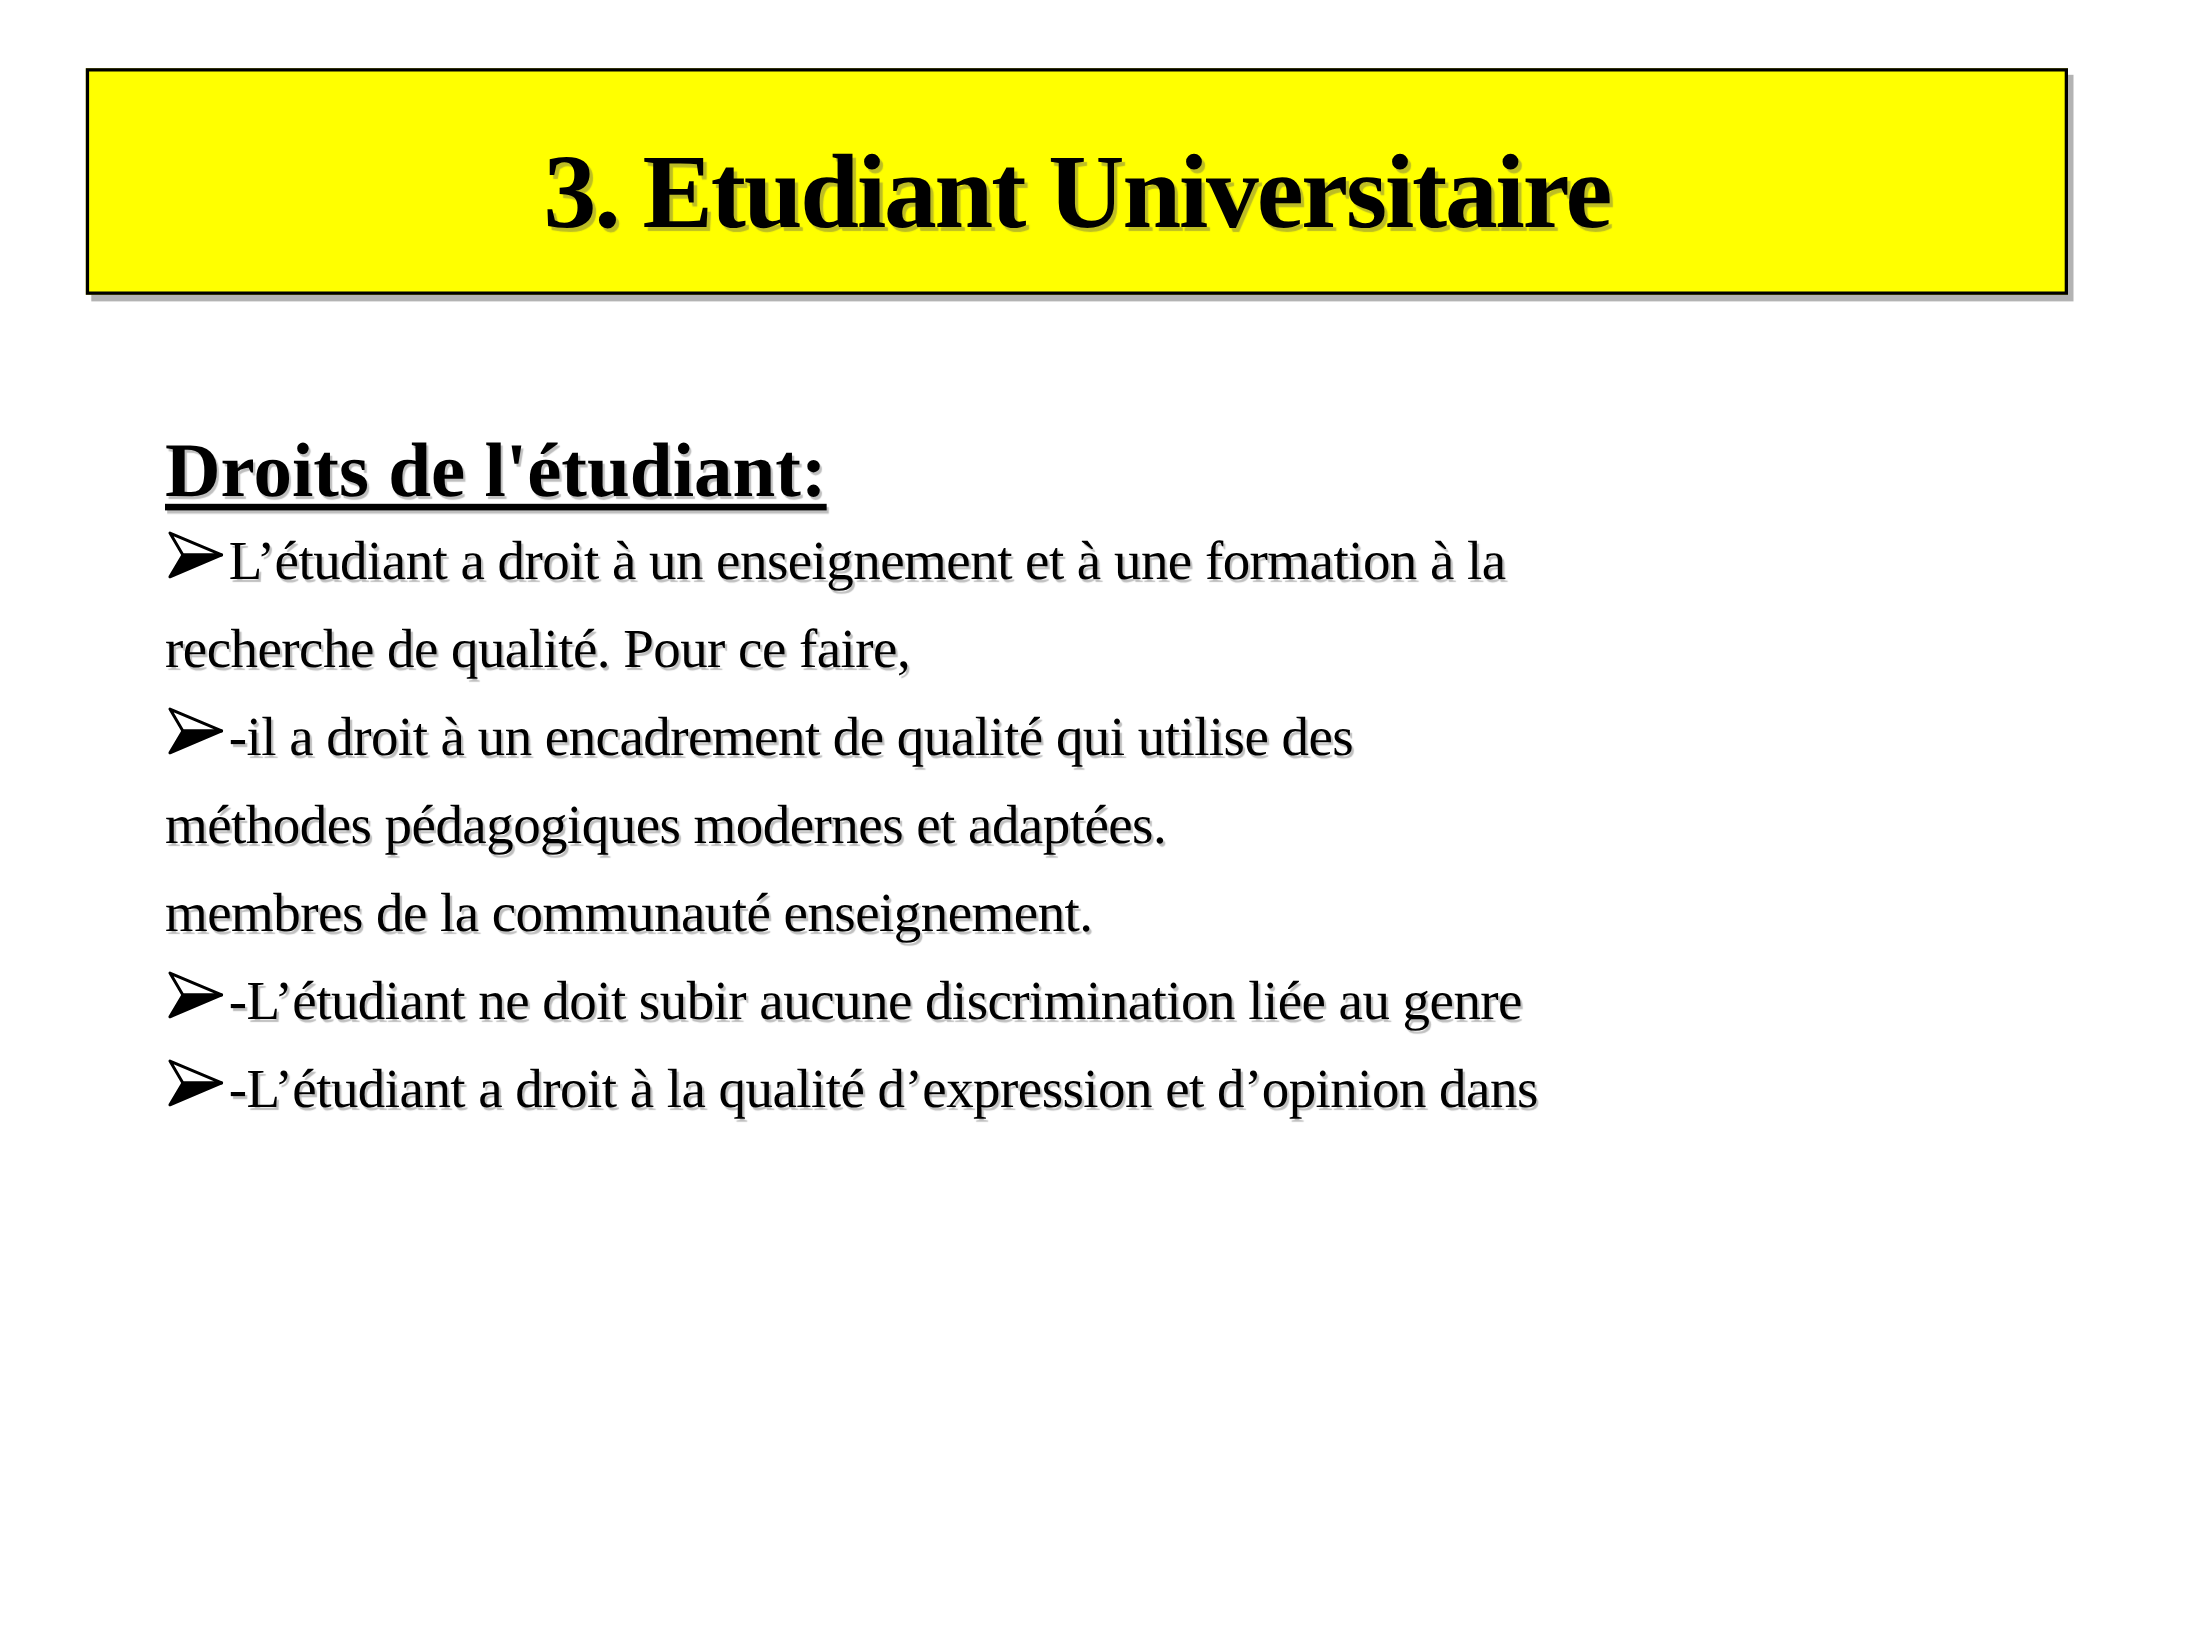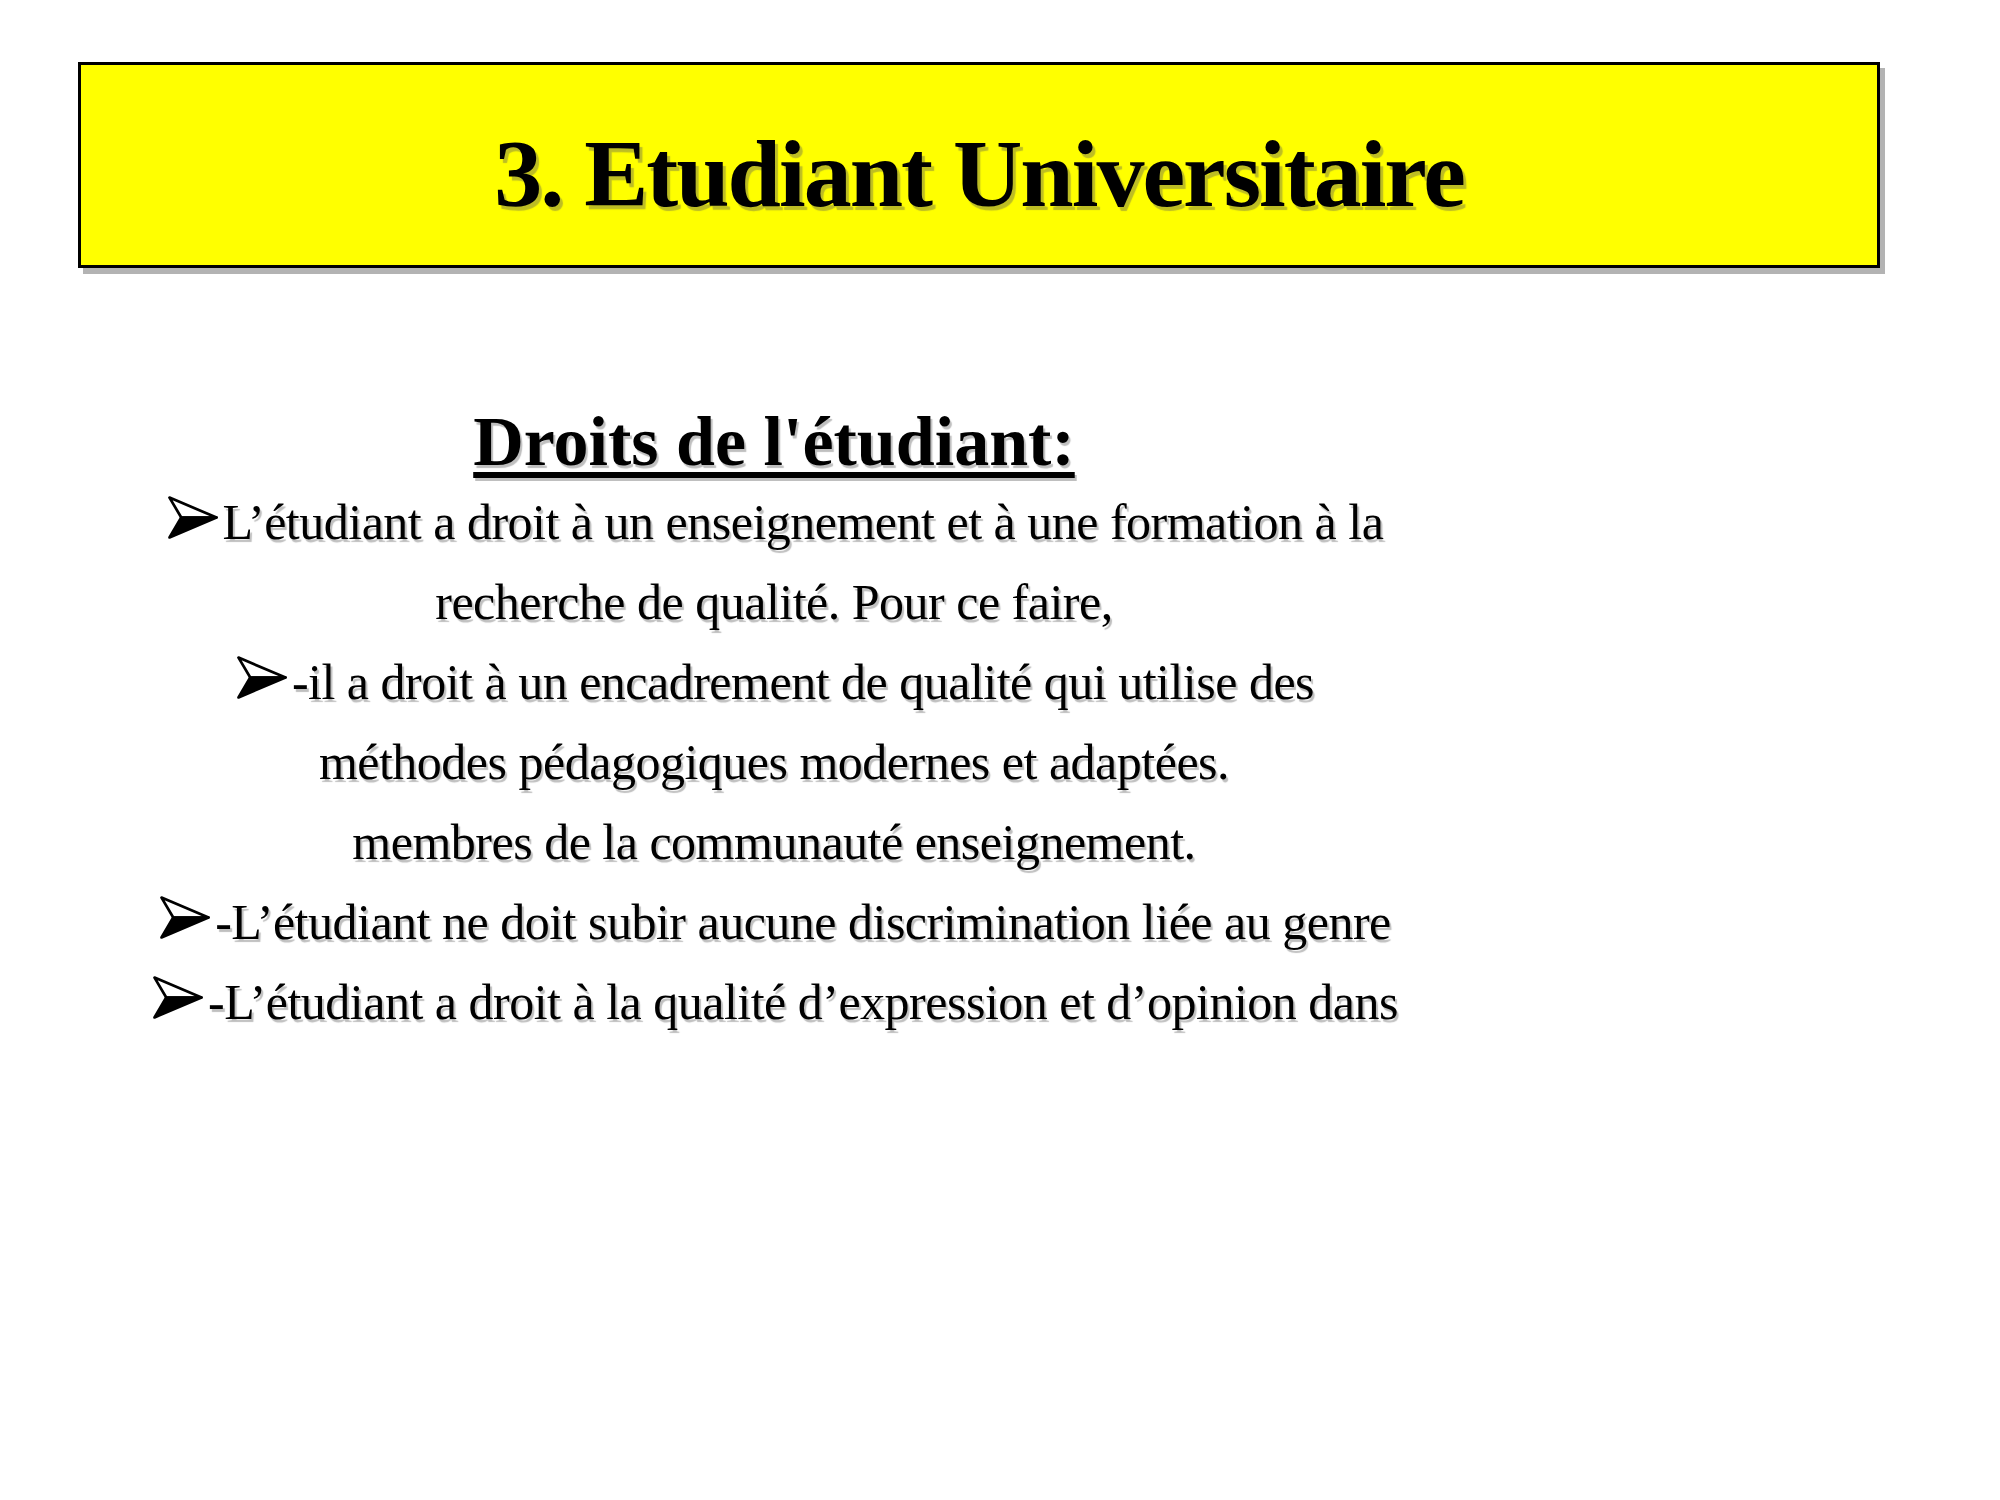--- a/index.html
+++ b/index.html
@@ -10,21 +10,20 @@
     width: 2000px;
     height: 1500px;
     background: var(--page_bg, #ffffff);
     position: relative;
     font-family: "Liberation Serif", "DejaVu Serif", serif;
     overflow: hidden;
   }
   .slide {
     position: absolute;
     inset: 0;
-    text-align: center;
   }
   .banner {
     position: absolute;
     left: 78px;
     top: 62px;
     width: 1802px;
     height: 206px;
     box-sizing: border-box;
     background: var(--banner_bg, #FFFF00);
     border: 3px solid var(--banner_border, #000000);
@@ -38,21 +37,21 @@
     font-size: 96px;
     font-weight: bold;
     letter-spacing: -2px;
     color: var(--text, #000000);
     white-space: nowrap;
     text-shadow: 3px 4px 1px rgba(90, 90, 90, 0.40);
   }
   .content {
     position: absolute;
     left: 150px;
-    top: 402px;
+    top: 389px;
     color: var(--text, #000000);
   }
   .heading {
     font-size: 70px;
     line-height: 80px;
     font-weight: bold;
     white-space: nowrap;
     text-decoration: underline;
     text-decoration-thickness: 6px;
     text-underline-offset: 7px;

